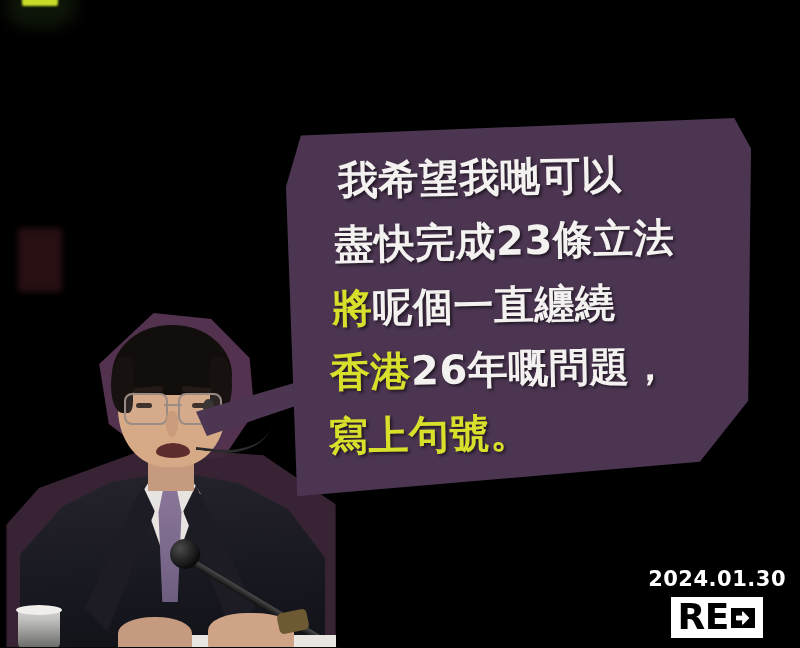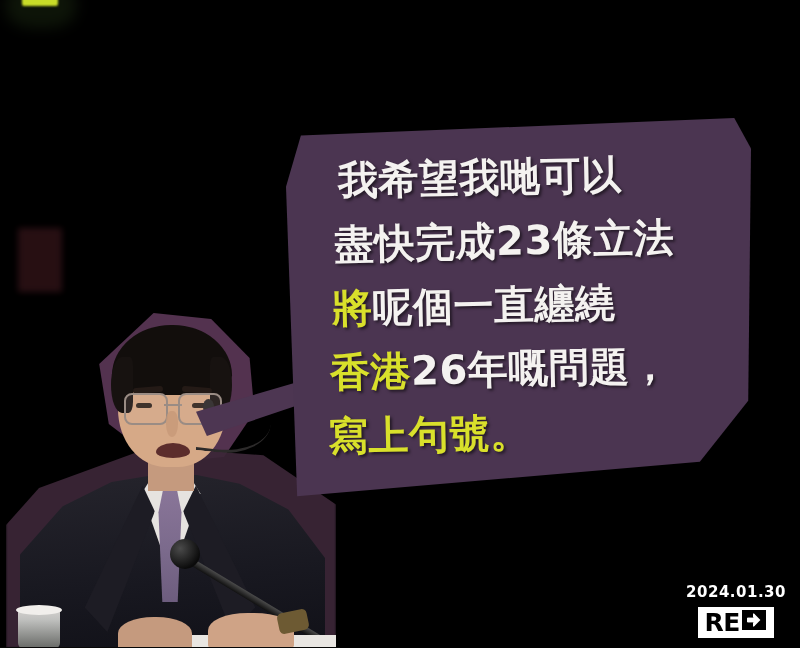--- a/index.html
+++ b/index.html
@@ -113,26 +113,26 @@
   .bline .hl{color:#d9e02b;}
   .bline.l1{transform:translate(6px,0) rotate(-1.2deg);}
   .bline.l2{transform:translate(2px,0) rotate(-1.2deg);}
   .bline.l3{transform:translate(0px,0) rotate(-1.2deg);}
   .bline.l4{transform:translate(-2px,0) rotate(-1.2deg);}
   .bline.l5{transform:translate(-4px,0) rotate(-1.2deg);color:#d9e02b;}
 
   
   .wm{position:absolute;right:14px;bottom:10px;text-align:center;}
   .wm-date{font-family:"DejaVu Sans","Liberation Sans",sans-serif;
-    font-weight:700;font-size:15px;color:#ffffff;letter-spacing:.5px;
+    font-weight:700;font-size:21px;color:#ffffff;letter-spacing:.5px;
     text-shadow:0 1px 3px rgba(0,0,0,.9);margin-bottom:6px;}
   .wm-logo{display:inline-flex;align-items:center;background:#ffffff;
     padding:2px 6px 3px 6px;}
   .wm-logo span{font-family:"DejaVu Sans","Liberation Sans",sans-serif;
-    font-weight:700;font-size:25px;color:#000;line-height:1;letter-spacing:-.5px;}
+    font-weight:700;font-size:36px;color:#000;line-height:1;letter-spacing:-.5px;}
   .wm-arrow{display:inline-block;margin:0 1px;}
 </style>
 </head>
 <body>
 
 <div id="stage">
 
   <div class="bg-layer"></div>
   <div class="bg-green-halo"></div>
   <div class="bg-green-bar"></div>

